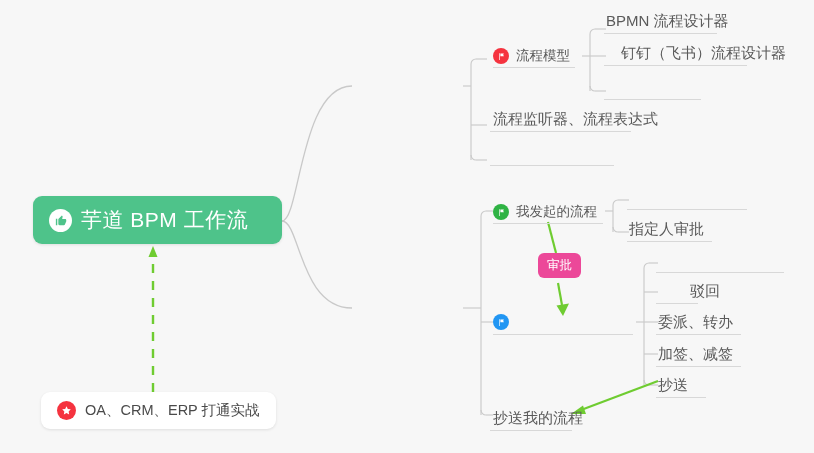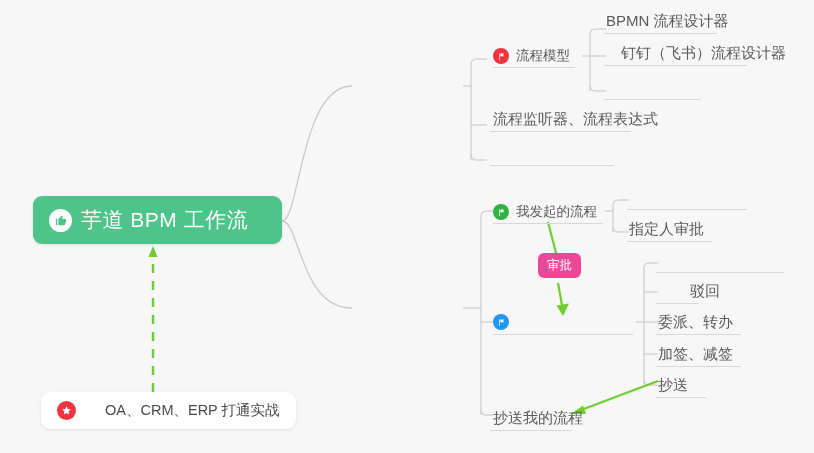--- a/index.html
+++ b/index.html
@@ -89,21 +89,20 @@
     left: 41px;
     top: 392px;
     height: 37px;
     background: #ffffff;
     border-radius: 9px;
     display: flex;
     align-items: center;
     padding: 0 16px;
     box-sizing: border-box;
     box-shadow: 0 1px 3px rgba(0,0,0,0.10);
-    gap: 20px;
   }
   .tip-node .lbl {
     font-size: 14.5px;
     color: #4a4a4a;
     margin-left: 9px;
     white-space: nowrap;
   }
 
   
   .leaf {

